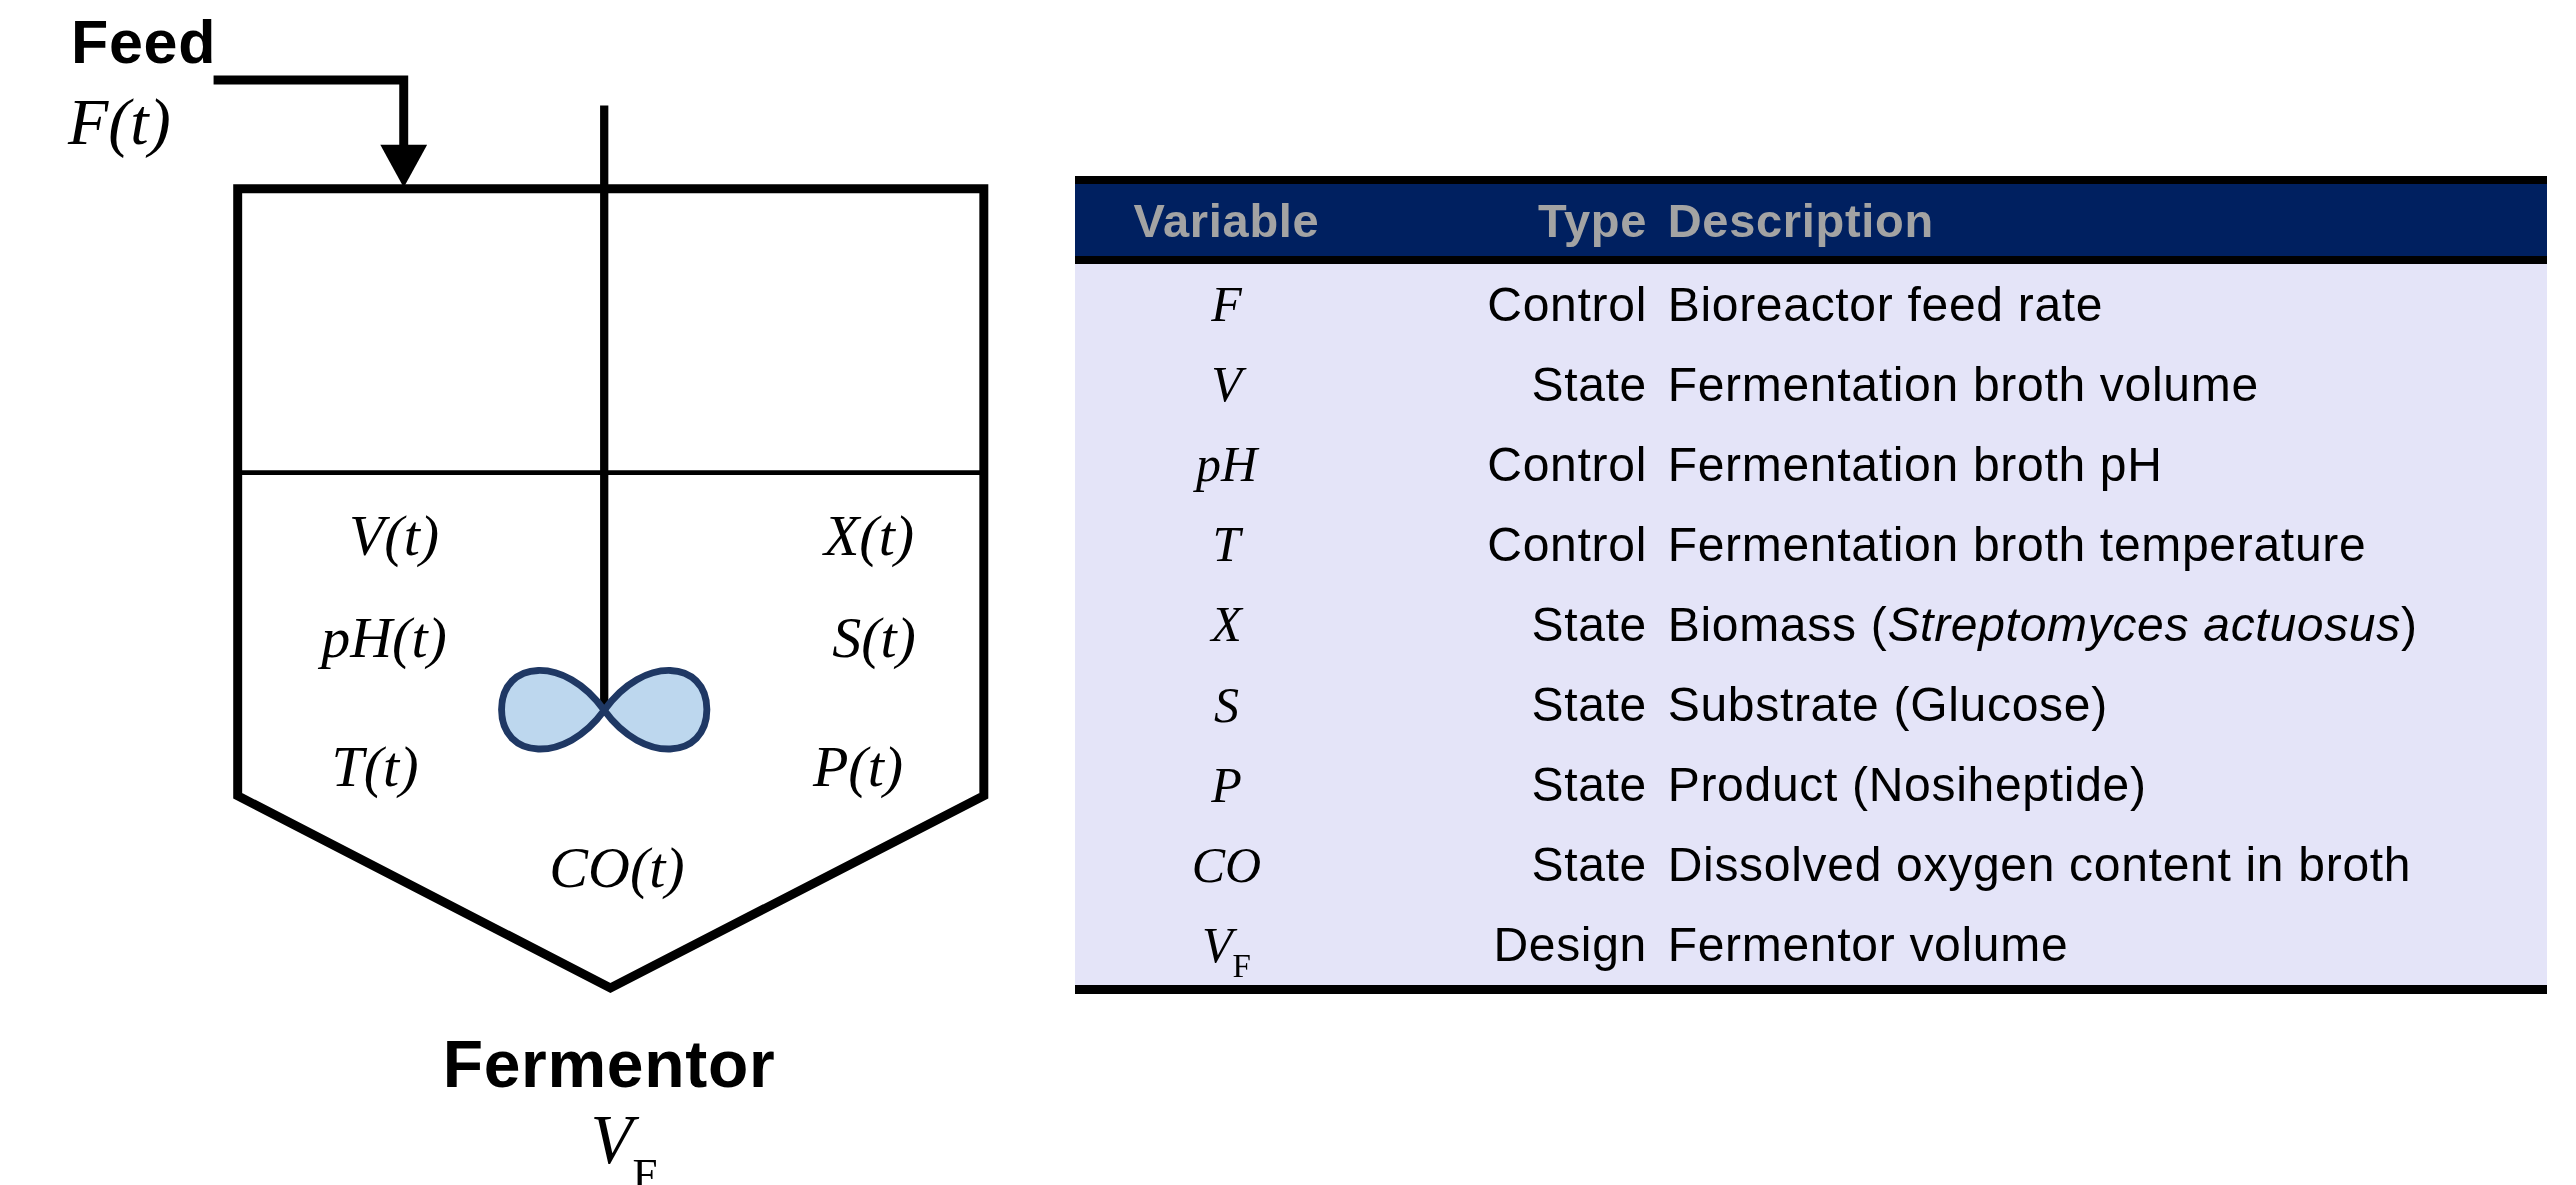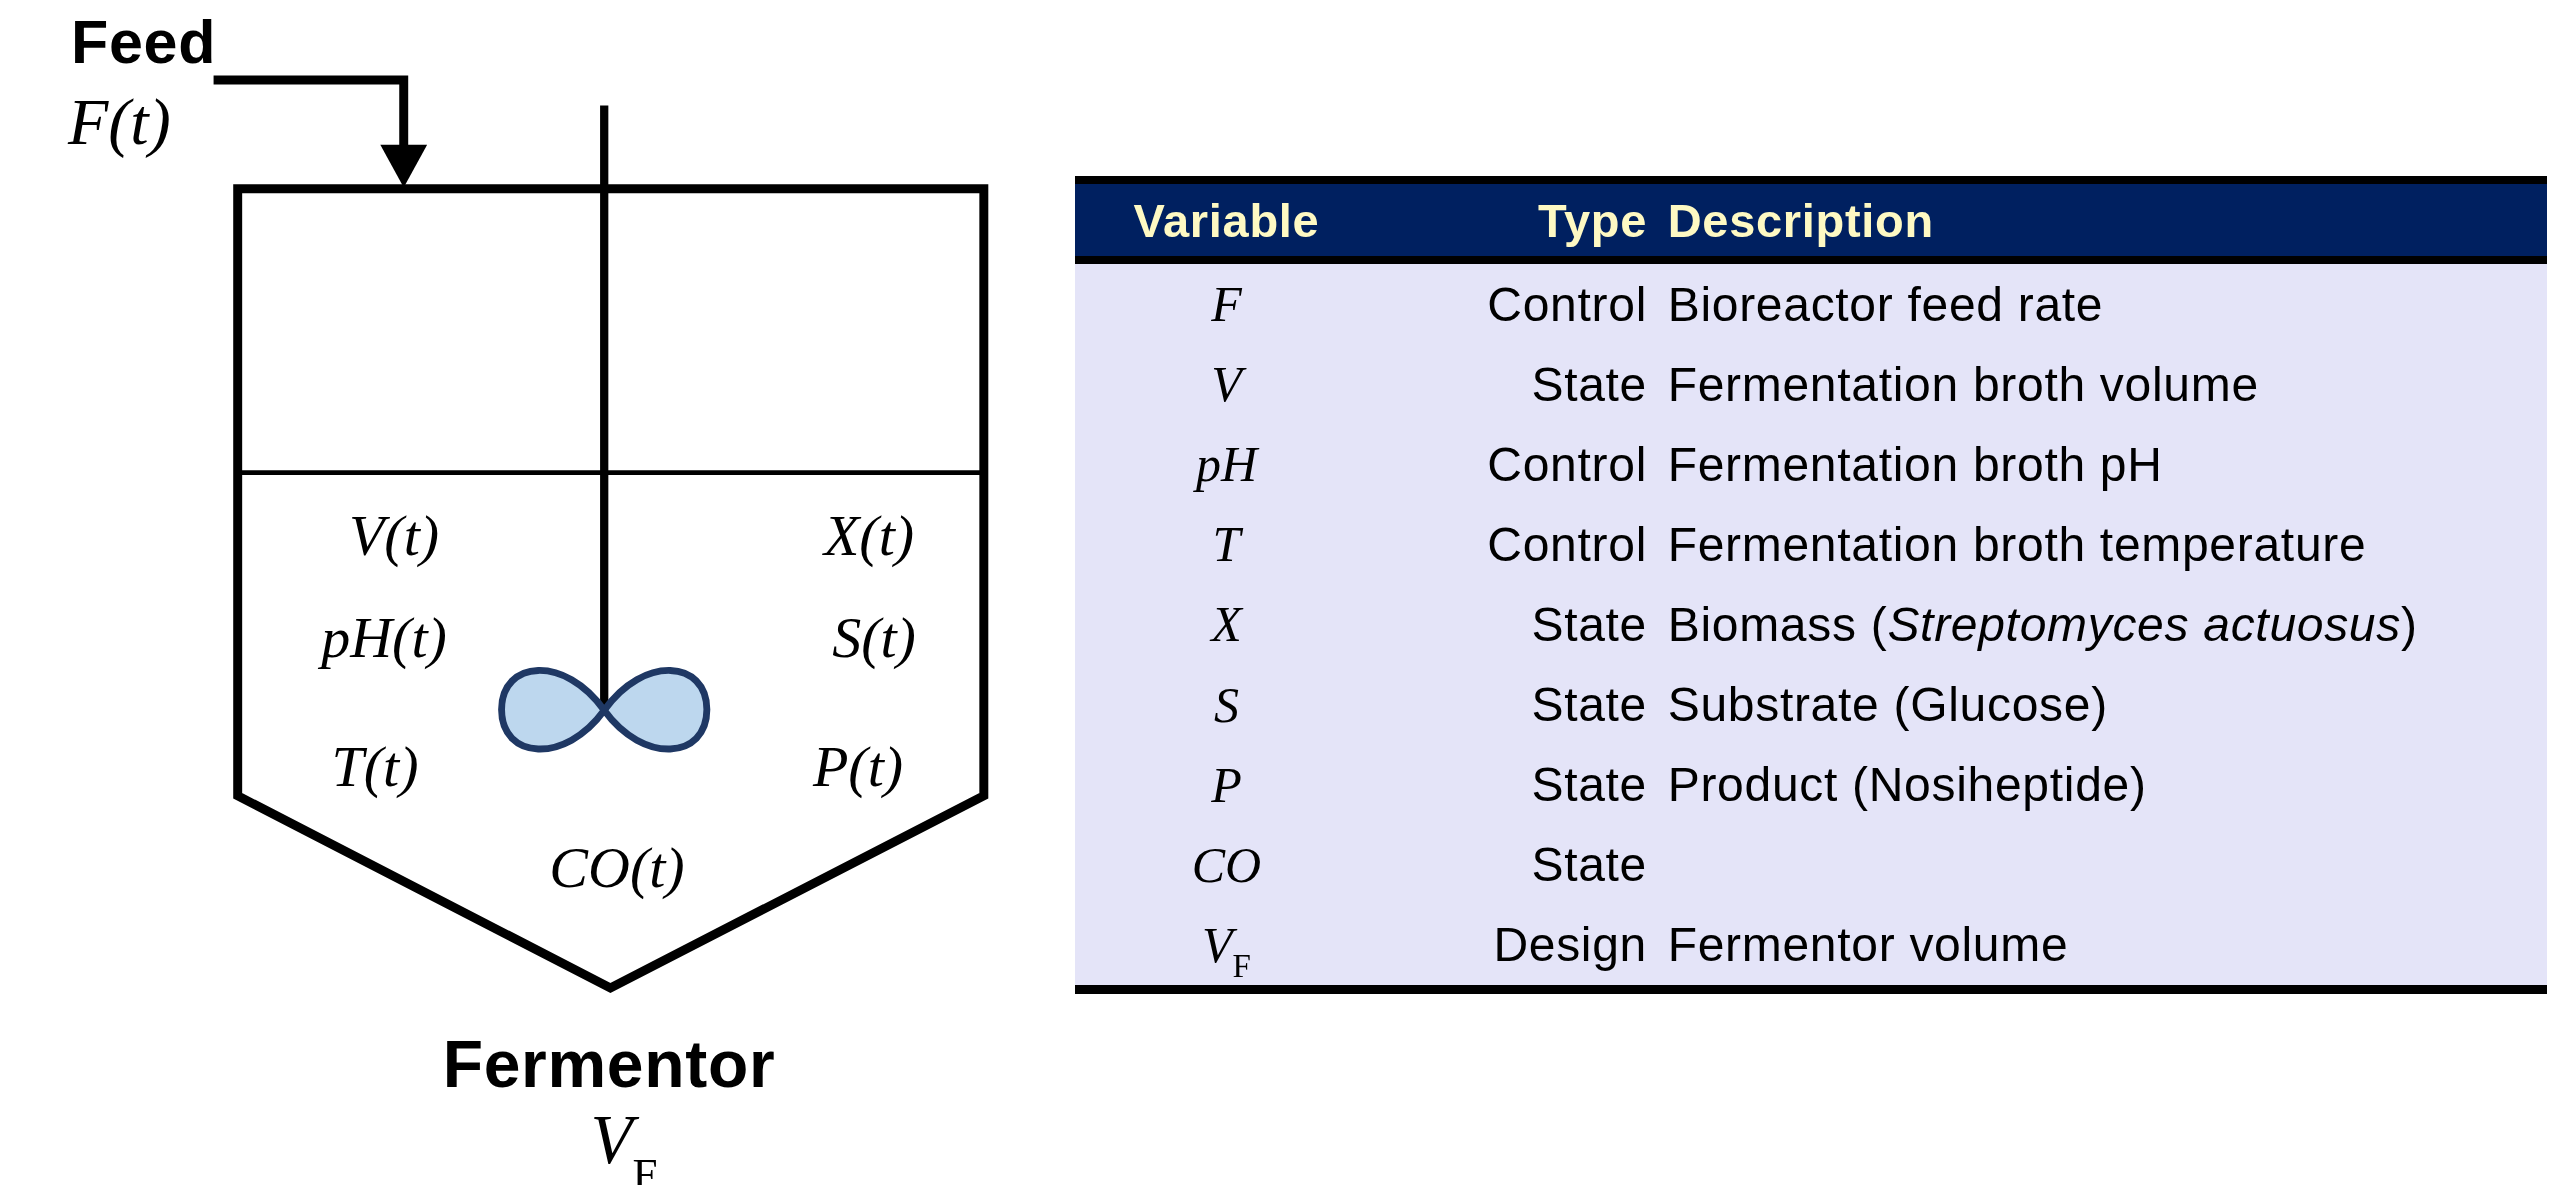--- a/index.html
+++ b/index.html
@@ -50,21 +50,21 @@
   
   .vtable{
     left:1075px;top:176px;width:1472px;
   }
   .vtable .thead{
     display:flex;align-items:center;
     height:72px;
     background:#002060;
     border-top:8.3px solid #000;
     border-bottom:8.3px solid #000;
-    color:#fef9c3;
+    color:#a3a3a3;
     font-size:47px;font-weight:bold;
     letter-spacing:0.7px;
   }
   .vtable .tbody{
     background:#E4E4F8;
     border-bottom:9.6px solid #000;
     height:721px;
     display:flex;flex-direction:column;
   }
   .trow{
@@ -158,20 +158,21 @@
           <div class="col-desc"><span>Substrate (Glucose)</span></div>
         </div>
         <div class="trow">
           <div class="col-var">P</div>
           <div class="col-type">State</div>
           <div class="col-desc"><span>Product (Nosiheptide)</span></div>
         </div>
         <div class="trow">
           <div class="col-var">CO</div>
           <div class="col-type">State</div>
+          <div class="col-desc"><span>Dissolved oxygen content in broth</span></div>
         </div>
         <div class="trow">
           <div class="col-var">V<sub class="vsub">F</sub></div>
           <div class="col-type">Design</div>
           <div class="col-desc"><span>Fermentor volume</span></div>
         </div>
       </div>
   </div>
 
 </div>

